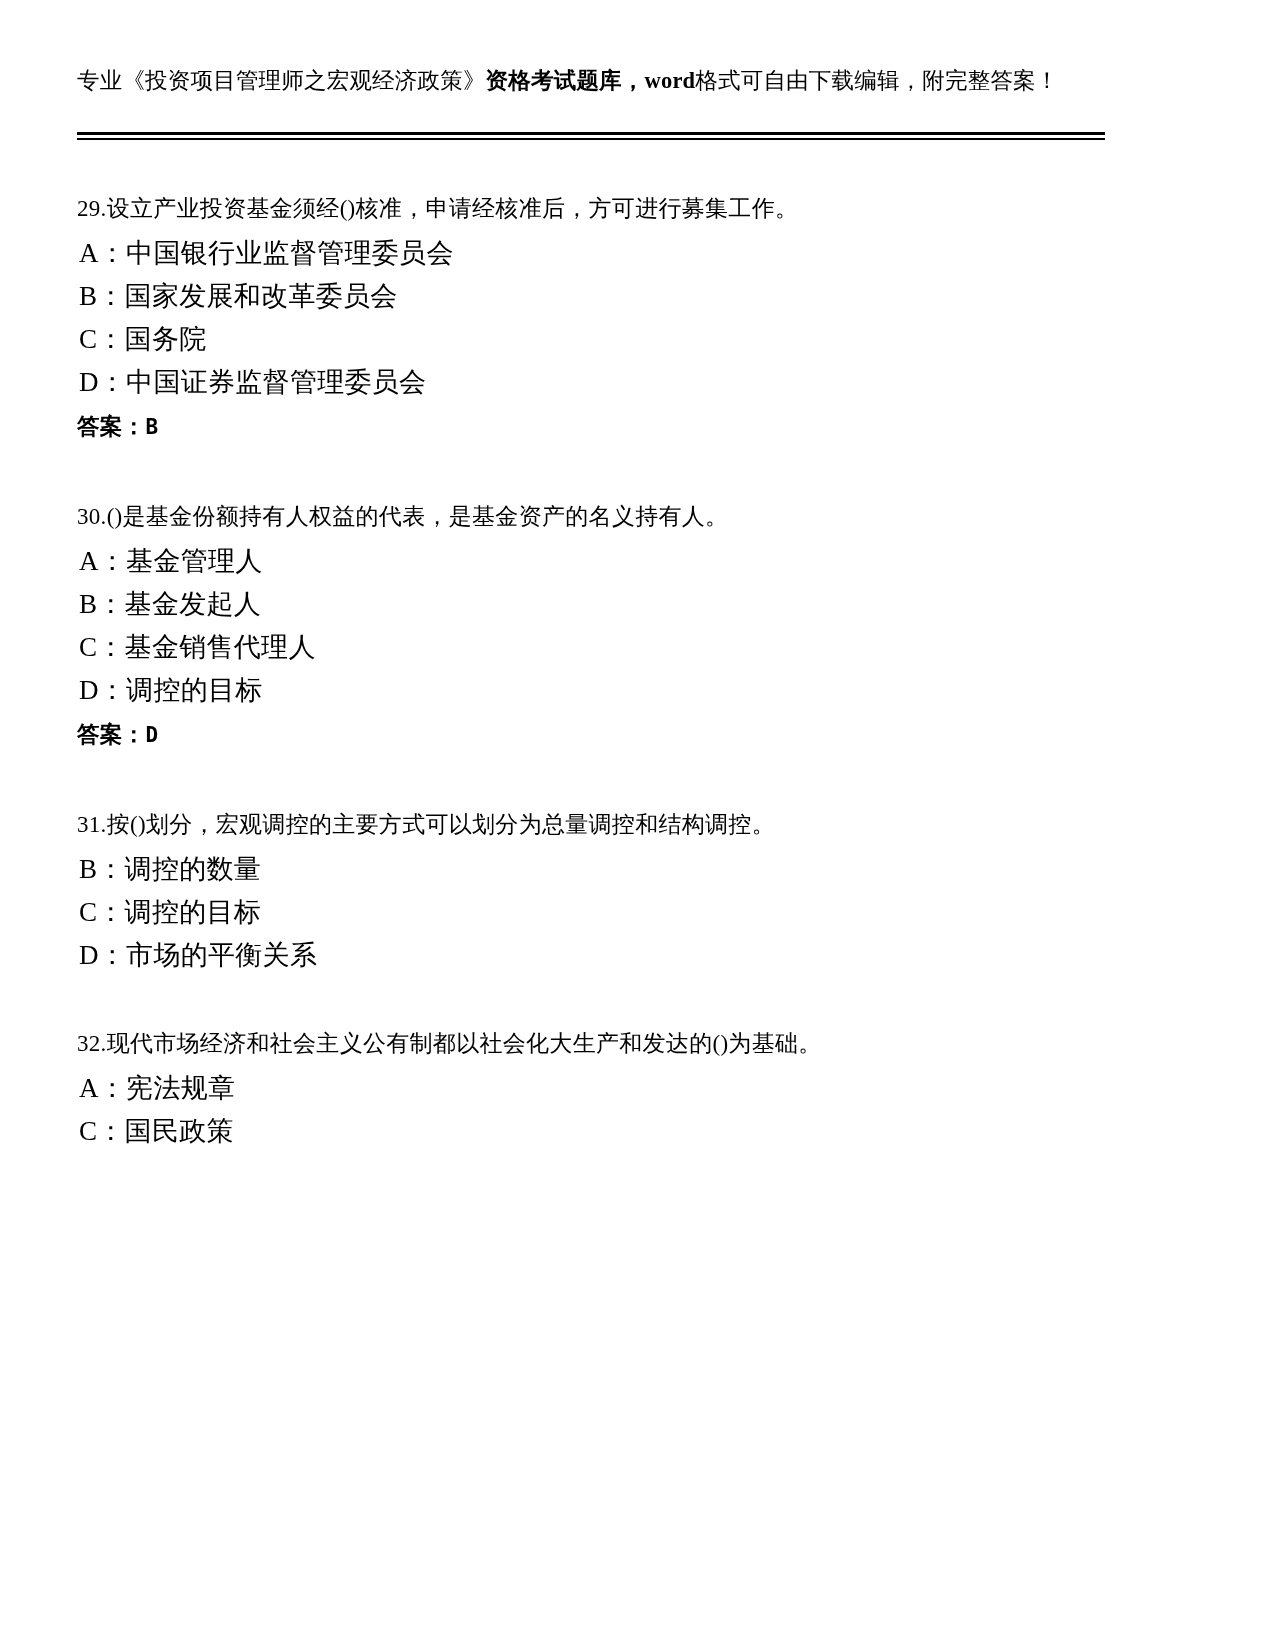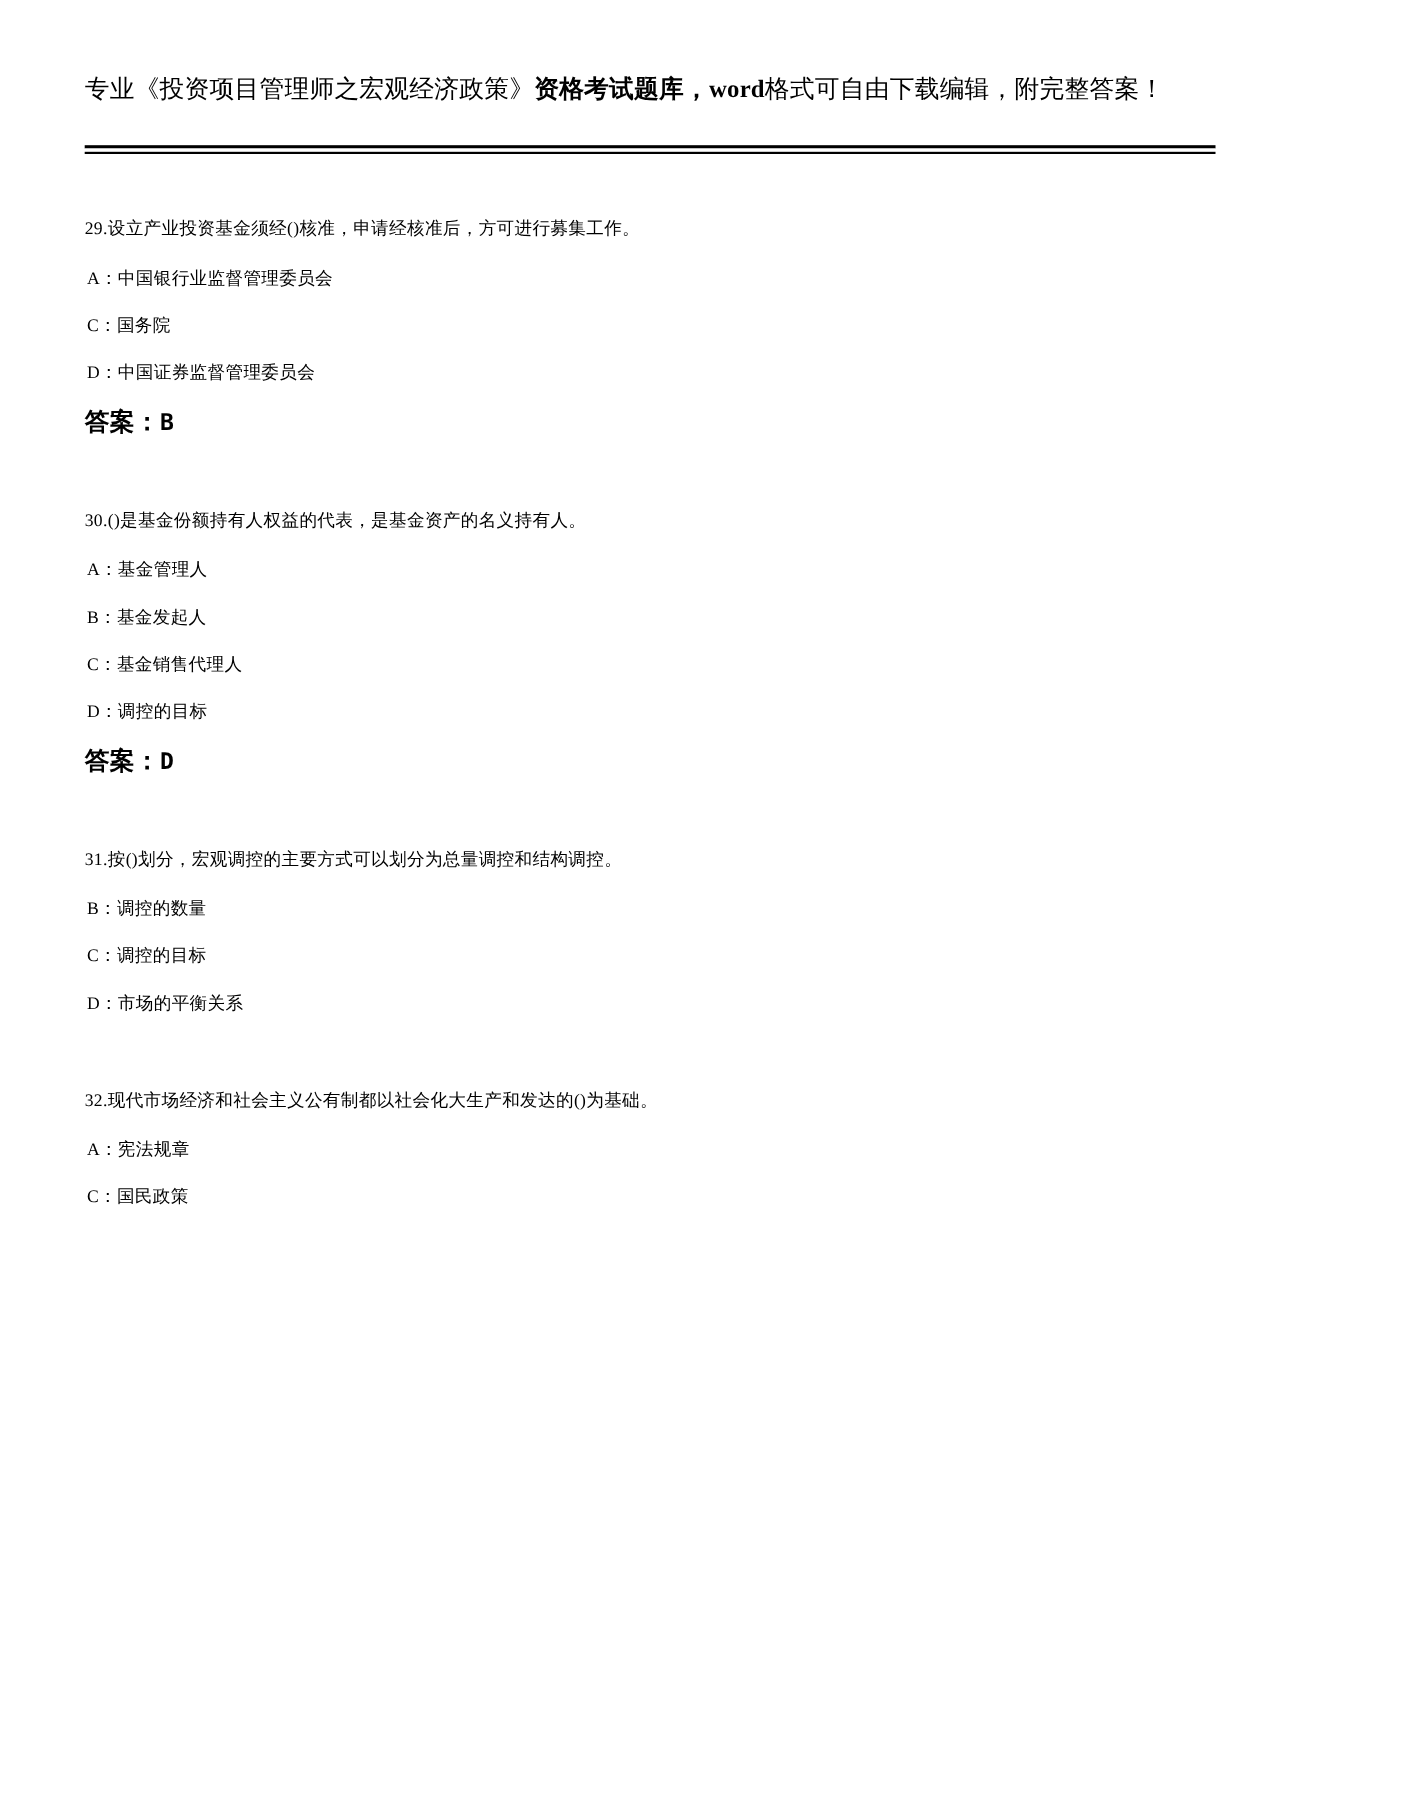--- a/index.html
+++ b/index.html
@@ -47,27 +47,27 @@
     height: 1.5px;
     background: #000;
   }
   .content {
     margin-top: 46px;
   }
   .qblock {
     margin-bottom: 44px;
   }
   .qstem {
-    font-size: 16px;
+    font-size: 23px;
     line-height: 46px;
     text-align: justify;
     letter-spacing: 0.3px;
   }
   .opt {
-    font-size: 16px;
+    font-size: 27px;
     line-height: 43px;
     letter-spacing: 0.3px;
     padding-left: 2px;
   }
   .ans {
     font-size: 22.5px;
     line-height: 45px;
     font-weight: bold;
     letter-spacing: 0.3px;
   }
@@ -93,20 +93,21 @@
     <div class="rule-thick"></div>
     <div class="rule-gap"></div>
     <div class="rule-thin"></div>
   </div>
 
   <div class="content">
 
     <div class="qblock">
       <div class="qstem"><span class="q-num">29.</span><span>设立产业投资基金须经()核准，申请经核准后，方可进行募集工作。</span></div>
       <div class="opt">A：中国银行业监督管理委员会</div>
+      <div class="opt">B：国家发展和改革委员会</div>
       <div class="opt">C：国务院</div>
       <div class="opt">D：中国证券监督管理委员会</div>
       <div class="ans"><span>答案：</span><span class="letter">B</span></div>
     </div>
 
     <div class="qblock">
       <div class="qstem"><span class="q-num">30.</span><span>()是基金份额持有人权益的代表，是基金资产的名义持有人。</span></div>
       <div class="opt">A：基金管理人</div>
       <div class="opt">B：基金发起人</div>
       <div class="opt">C：基金销售代理人</div>

